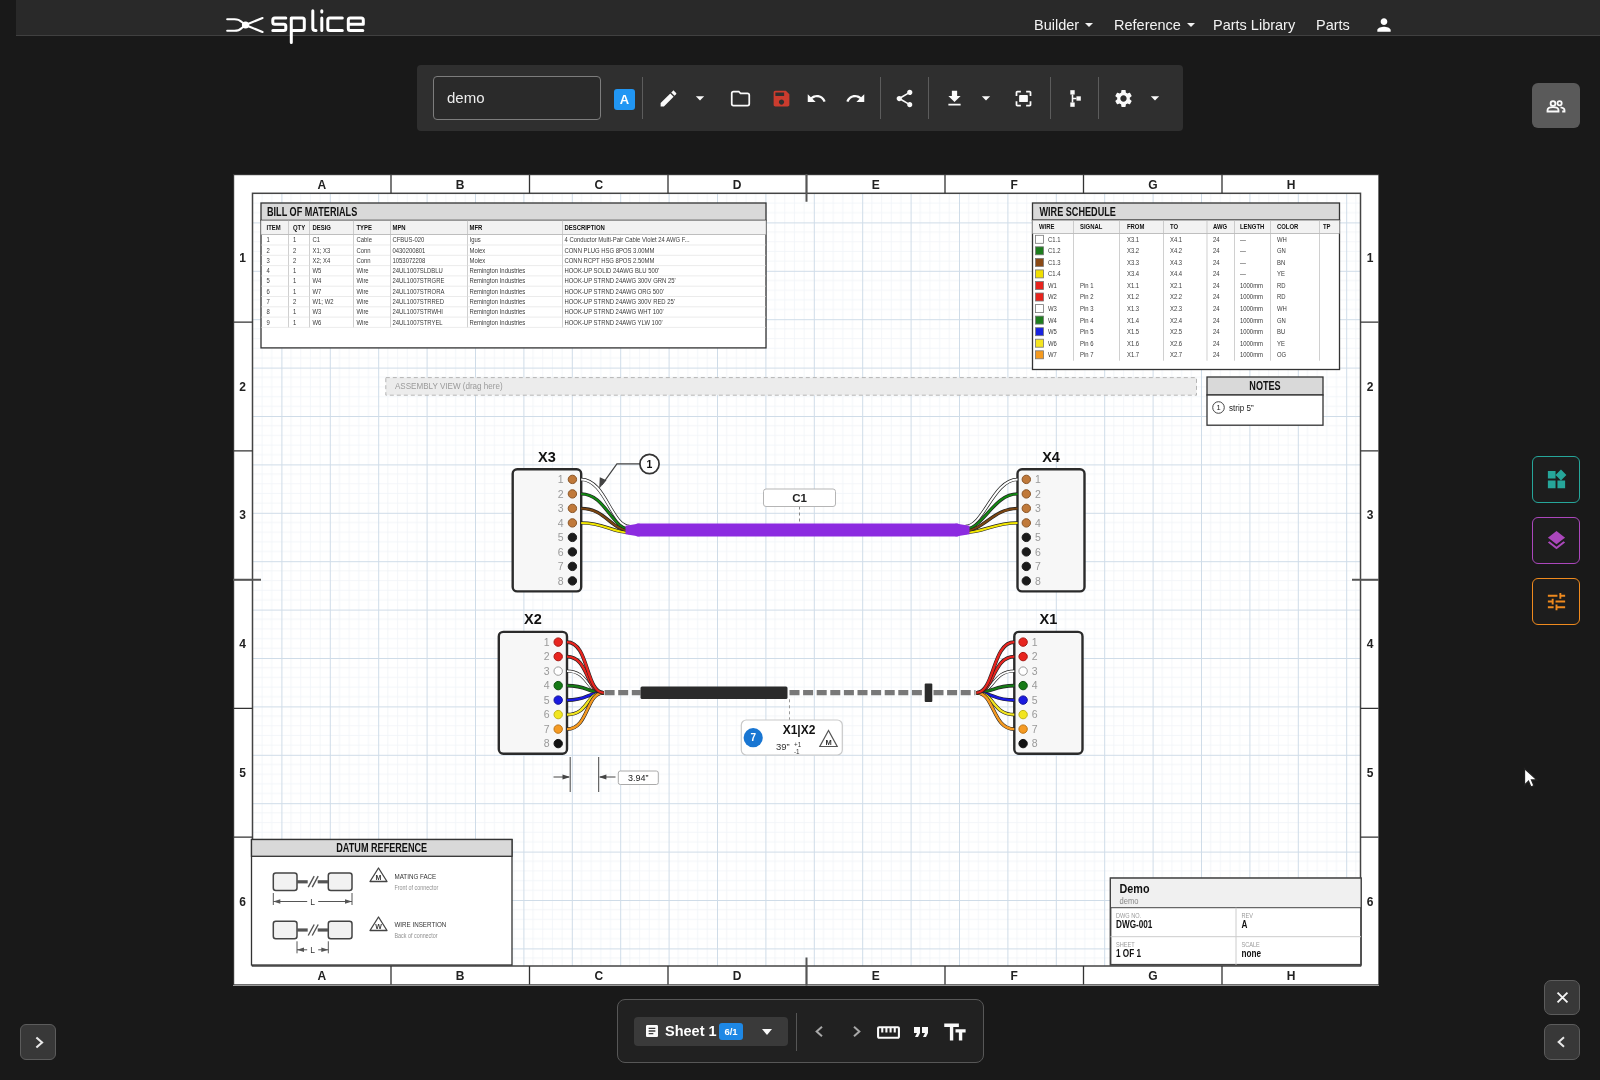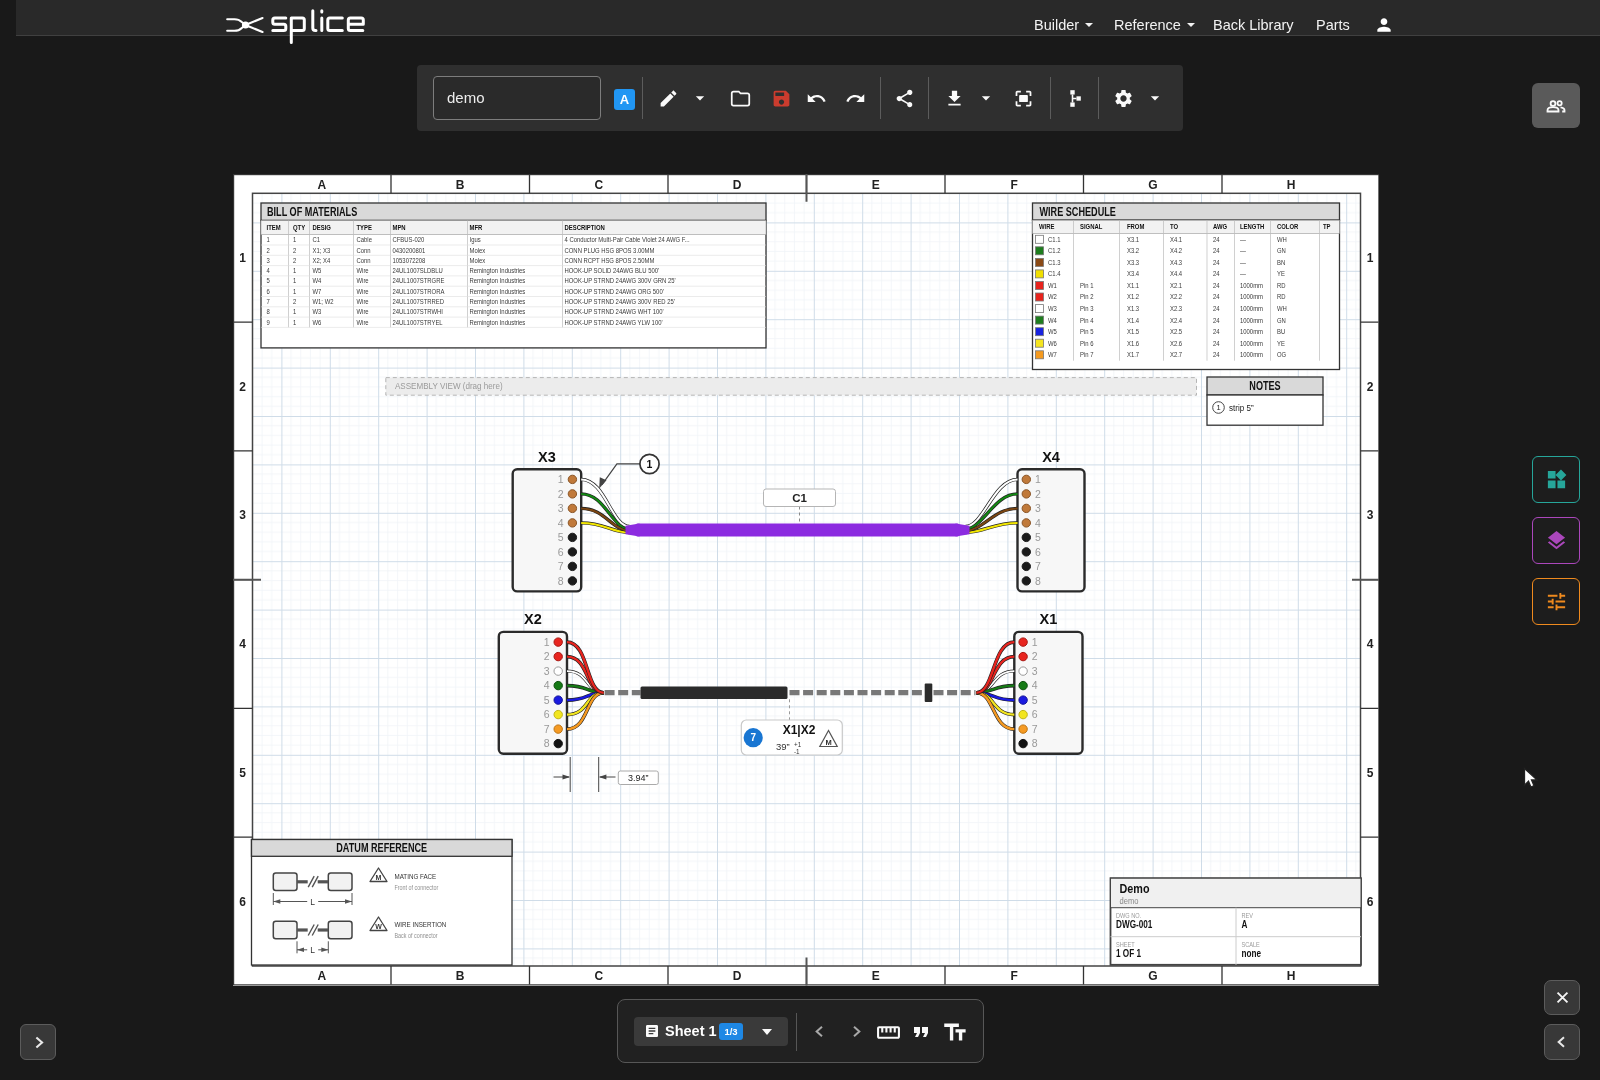--- a/index.html
+++ b/index.html
@@ -32,21 +32,21 @@
    <path d="M14.8,11 H3.8 Q1.8,11 1.8,13 V15.2 Q1.8,17.2 3.8,17.2 H12.8 Q14.8,17.2 14.8,19.2 V21.5 Q14.8,23.5 12.8,23.5 H1.8"></path>
    <path d="M20.3,35.6 V11 H31.3 Q33.3,11 33.3,13 V21.5 Q33.3,23.5 31.3,23.5 H20.3"></path>
    <path d="M41.8,3.8 V21 Q41.8,23.5 44.3,23.5 H45"></path>
    <path d="M50.8,3.8 V5 M50.8,11 V23.5"></path>
    <path d="M71.3,11 H58.8 Q56.8,11 56.8,13 V21.5 Q56.8,23.5 58.8,23.5 H71.3"></path>
    <path d="M77.3,17.2 H92.3 V13 Q92.3,11 90.3,11 H79.3 Q77.3,11 77.3,13 V21.5 Q77.3,23.5 79.3,23.5 H91.8"></path>
   </g>
  </svg>
  <span class="navitem" style="left:1018px">Builder<span class="caret"></span></span>
  <span class="navitem" style="left:1098px">Reference<span class="caret"></span></span>
- <span class="navitem" style="left:1197px">Back Library</span>
+ <span class="navitem" style="left:1197px">Parts Library</span>
  <span class="navitem" style="left:1300px">Parts</span>
  <svg class="abs" style="left:1358px;top:15px" width="20" height="20" viewBox="0 0 24 24" fill="#ffffff">
   <path d="M12 12c2.21 0 4-1.79 4-4s-1.79-4-4-4-4 1.79-4 4 1.79 4 4 4zm0 2c-2.67 0-8 1.34-8 4v2h16v-2c0-2.66-5.33-4-8-4z"></path>
  </svg>
 </div>
 <div id="toolbar">
     <div id="nameinput">demo</div>
     <div class="abs" style="left:197px;top:24px;width:21px;height:21px;background:#2196f3;border-radius:3px;color:#fff;font-weight:bold;font-size:13px;text-align:center;line-height:21px">A</div>
     <div class="tsep" style="left:225px"></div>
     <svg class="abs" style="left:240.5px;top:22.5px" width="21" height="21" viewBox="0 0 24 24" fill="#fafafa">
@@ -138,21 +138,21 @@
       <path d="M15 5l-8 7 8 7"></path>
     </svg>
   </div>
 
 <div id="bottombar">
  <div class="abs" style="left:16px;top:17px;width:154px;height:29px;background:#3a3a3a;border-radius:4px">
   <svg class="abs" style="left:10px;top:6px" width="16" height="16" viewBox="0 0 24 24" fill="#fafafa">
         <path d="M19 3H5c-1.1 0-2 .9-2 2v14c0 1.1.9 2 2 2h14c1.1 0 2-.9 2-2V5c0-1.1-.9-2-2-2zm-5 14H7v-2h7v2zm3-4H7v-2h10v2zm0-4H7V7h10v2z"></path>
       </svg>
   <span class="abs" style="left:31px;top:6px;color:#fff;font-size:14.5px;font-weight:bold">Sheet 1</span>
-  <div class="abs" style="left:85px;top:6px;width:24px;height:17px;background:#1e88e5;border-radius:3px;color:#fff;font-size:9.5px;font-weight:bold;text-align:center;line-height:17px">1/3</div>
+  <div class="abs" style="left:85px;top:6px;width:24px;height:17px;background:#1e88e5;border-radius:3px;color:#fff;font-size:9.5px;font-weight:bold;text-align:center;line-height:17px">6/1</div>
   <svg class="abs" style="left:126px;top:10px" width="14" height="10" viewBox="0 0 14 10" fill="#fafafa">
         <path d="M2 2l5 6 5-6z"></path>
       </svg>
  </div>
  <div class="abs" style="left:178px;top:13px;width:1px;height:38px;background:#565656"></div>
  <svg class="abs" style="left:194px;top:23px" width="16" height="17" viewBox="0 0 24 24" fill="none" stroke="#a8a8a8" stroke-width="3">
       <path d="M15 5l-8 7 8 7"></path>
     </svg>
  <svg class="abs" style="left:230px;top:23px" width="16" height="17" viewBox="0 0 24 24" fill="none" stroke="#a8a8a8" stroke-width="3">
       <path d="M9 5l8 7-8 7"></path>

